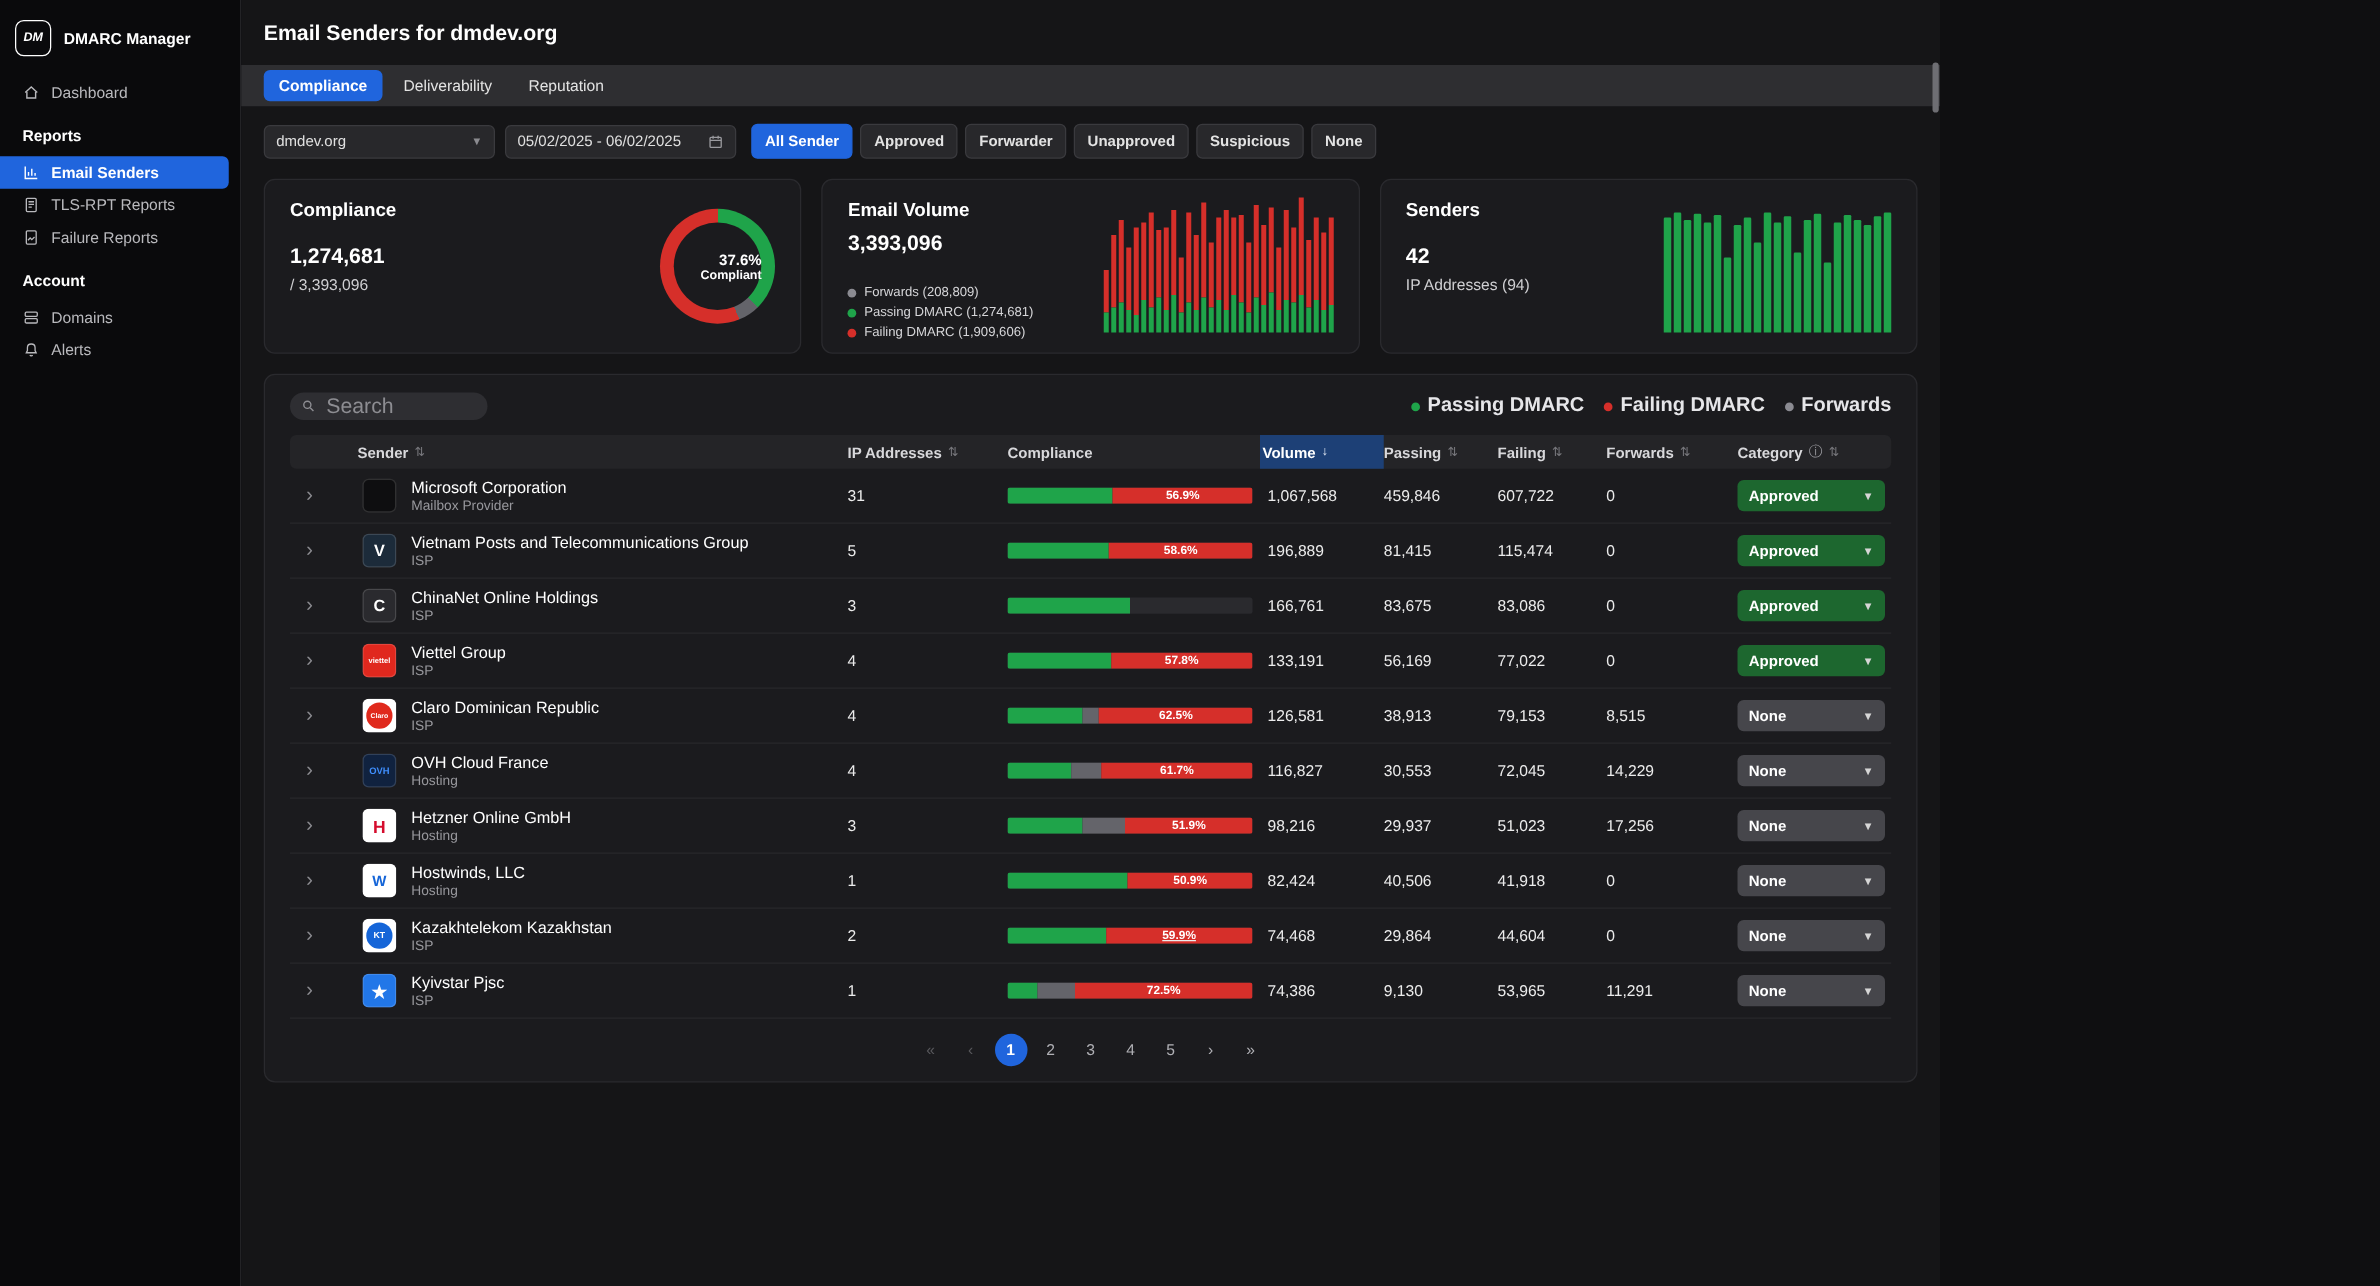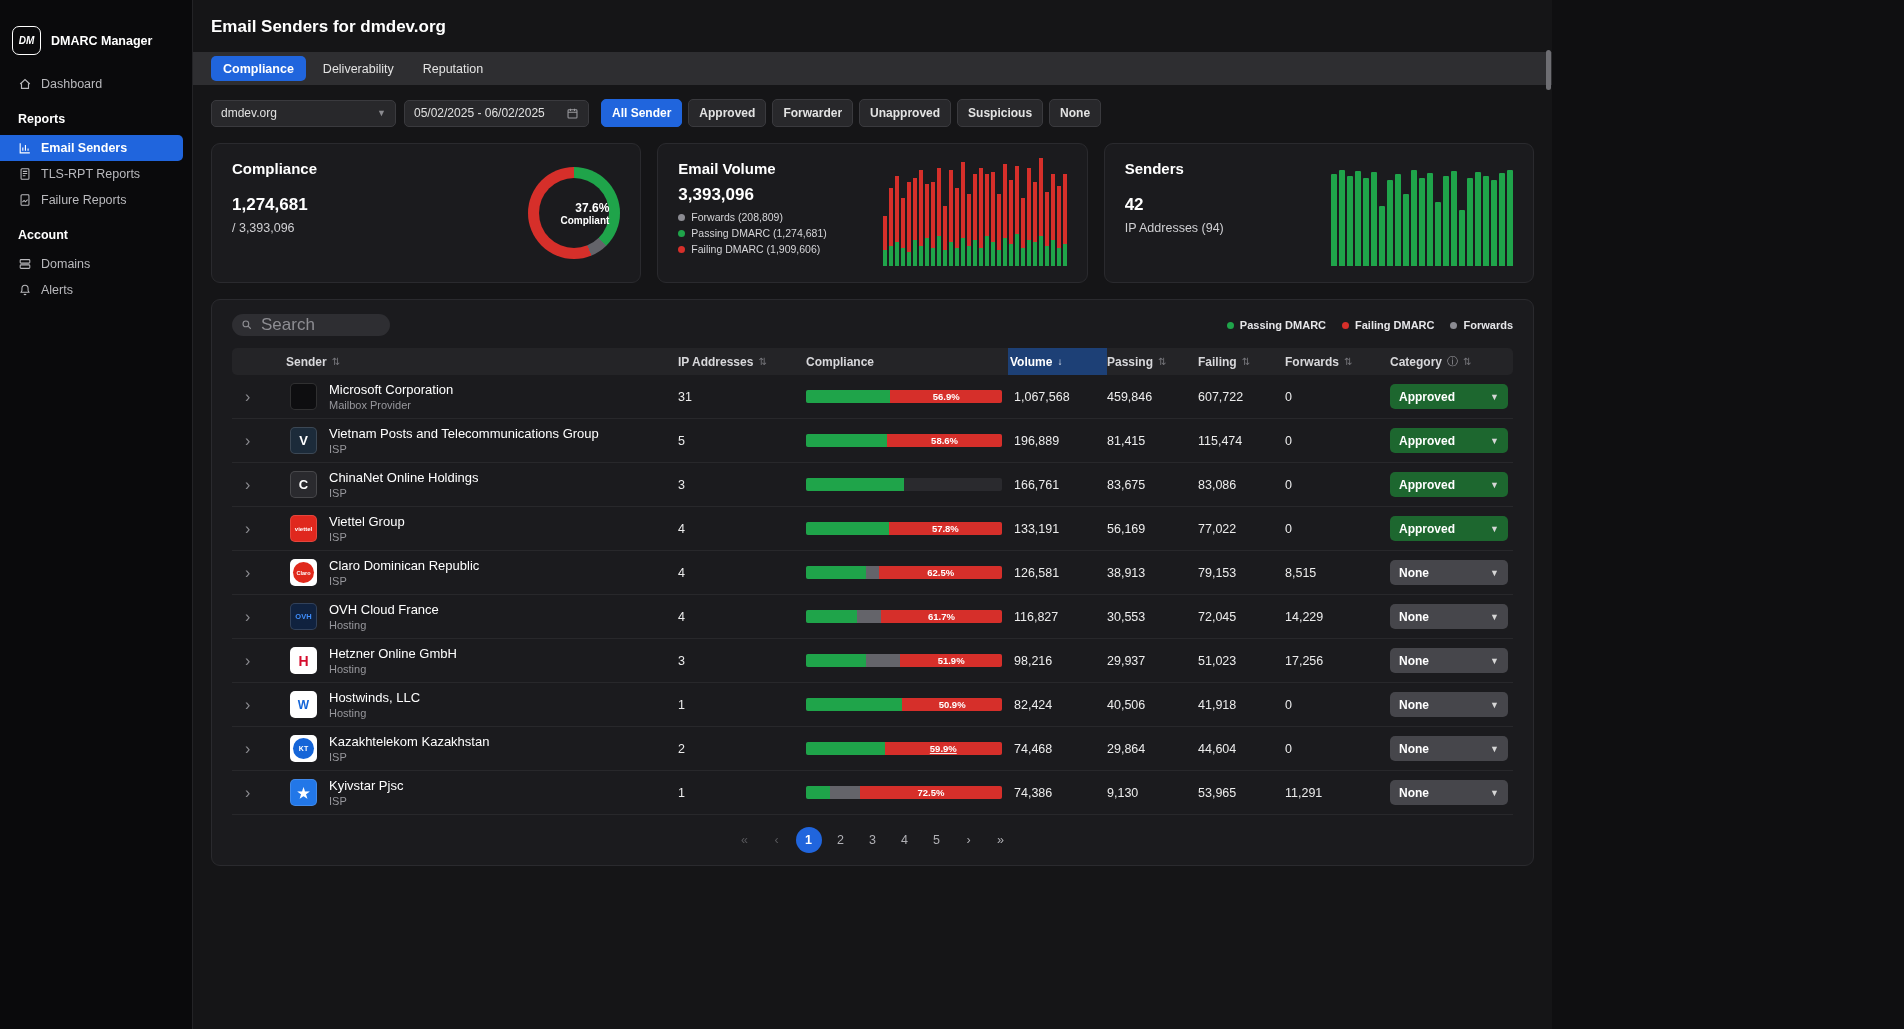--- a/index.html
+++ b/index.html
@@ -1,19 +1,19 @@
 <!DOCTYPE html>
 <html><head>
 <meta charset="utf-8">
 <style>
   html,body{margin:0;padding:0;background:#0f0f11;font-family:"Liberation Sans",sans-serif;color:#e6e6e6;}
   body{width:1904px;height:1029px;overflow:hidden;}
   .app{display:flex;height:1029px;}
   
-  .sidebar{width:193px;flex:none;background:#0a0a0c;border-right:1px solid #232326;padding-top:24px;box-sizing:border-box;}
+  .sidebar{width:193px;flex:none;background:#0a0a0c;border-right:1px solid #232326;padding-top:14px;box-sizing:border-box;}
   .brand{display:flex;align-items:center;gap:10px;padding:2px 12px 16px;}
   .brand-logo{width:27px;height:27px;border:1.6px solid #fff;border-radius:7px;display:flex;align-items:center;justify-content:center;font-style:italic;font-weight:bold;font-size:10px;color:#fff;}
   .brand-name{font-size:12.5px;font-weight:bold;color:#fff;}
   .nav-header{font-size:12.5px;font-weight:bold;color:#fff;padding:15px 18px 9px;}
   .nav-item{display:flex;align-items:center;gap:9px;height:26px;padding:0 18px;font-size:12.5px;color:#b9b9bd;cursor:pointer;}
   .nav-item .icon{display:flex;width:14px;color:inherit;}
   .nav-item.active{background:#2065dd;color:#fff;border-radius:0 5px 5px 0;margin-right:9px;font-weight:bold;}
   .icon svg{display:block;}
   
   .main{width:1359px;flex:none;background:#151517;position:relative;}
@@ -31,40 +31,40 @@
   .chips{display:flex;gap:6px;margin-left:4px;}
   .chip{height:26px;padding:0 10px;background:#28282b;border:1px solid #3a3a3e;border-radius:5px;display:flex;align-items:center;font-size:12px;font-weight:600;color:#e3e3e3;cursor:pointer;}
   .chip.active{background:#2065dd;border-color:#2065dd;color:#fff;}
   
   .cards{display:grid;grid-template-columns:1fr 1fr 1fr;gap:16px;padding:4px 18px 0;}
   .card{background:#1b1b1e;border:1px solid #2a2a2e;border-radius:9px;height:140px;padding:16px 20px;box-sizing:border-box;display:flex;justify-content:space-between;}
   .card-title{font-size:15px;font-weight:bold;color:#fff;}
   .card-value{font-size:17px;font-weight:bold;color:#fff;margin-top:18px;}
   .card-sub{font-size:12.5px;color:#cfcfd2;margin-top:6px;}
   .vol-value{margin-top:8px;}
-  .legend-rows{margin-top:6px;}
+  .legend-rows{margin-top:23px;}
   .legend-item{display:flex;align-items:center;gap:6px;font-size:10.5px;color:#d6d6d9;margin-top:4px;}
   .dot{width:7px;height:7px;border-radius:50%;flex:none;display:inline-block;}
   .donut{width:92px;height:92px;border-radius:50%;position:relative;align-self:center;flex:none;}
   .donut-center{position:absolute;inset:11px;background:#1b1b1e;border-radius:50%;display:flex;flex-direction:column;align-items:flex-end;justify-content:center;}
   .donut-pct{font-size:12px;font-weight:bold;color:#fff;}
   .donut-lbl{font-size:10px;font-weight:bold;color:#fff;}
   .barchart{display:flex;align-items:flex-end;gap:2px;align-self:flex-end;height:102px;}
   .vbar{width:4px;display:flex;flex-direction:column;justify-content:flex-end;}
   .vbar i{display:block;width:100%;}
   .sbar{width:6px;display:flex;flex-direction:column;justify-content:flex-end;}
   .sbar i{display:block;width:100%;border-radius:1px 1px 0 0;}
   
   .table-card{margin:16px 18px 0;background:#1b1b1e;border:1px solid #2a2a2e;border-radius:9px;padding:14px 20px 12px;box-sizing:border-box;}
   .table-top{display:flex;justify-content:space-between;align-items:center;margin-bottom:12px;}
   .search{width:158px;height:22px;background:#2e2e32;border-radius:11px;display:flex;align-items:center;padding:0 9px;gap:6px;color:#8d8d92;box-sizing:border-box;}
   .search input{background:transparent;border:0;outline:0;color:#e5e5e5;font-size:17px;width:112px;font-family:"Liberation Sans",sans-serif;}
   .search input::placeholder{color:#8d8d92;}
   .tlegend{display:flex;gap:16px;font-size:11px;font-weight:bold;color:#e6e6e9;align-items:center;}
-  .tlegend .legend-item{margin-top:0;font-size:11px;font-weight:bold;color:#e6e6e9;}
+  .tlegend .legend-item{margin-top:0;font-size:16px;font-weight:bold;color:#e6e6e9;}
   .tgrid{display:grid;grid-template-columns:46px 400px 128px 208px 93px 91px 87px 105px 1fr;align-items:center;}
   .thead{background:#242427;border-radius:5px;height:27px;font-size:12px;font-weight:bold;color:#d8d8db;}
   .th{display:flex;gap:5px;align-items:center;cursor:pointer;}
   .th:first-child{cursor:default;}
   .th .sort{color:#77777c;font-size:10px;font-weight:normal;}
   .th .info{color:#9a9a9f;font-size:11px;font-weight:normal;}
   .th-sender{padding-left:8px;}
   .th-volume{background:#1d4076;align-self:stretch;display:flex;align-items:center;padding-left:2px;margin-left:-6px;padding-right:4px;color:#fff;}
   .th-volume .sort{color:#dfe6f2;}
   .trow{height:43px;border-bottom:1px solid #28282b;font-size:12.5px;color:#ececec;}

